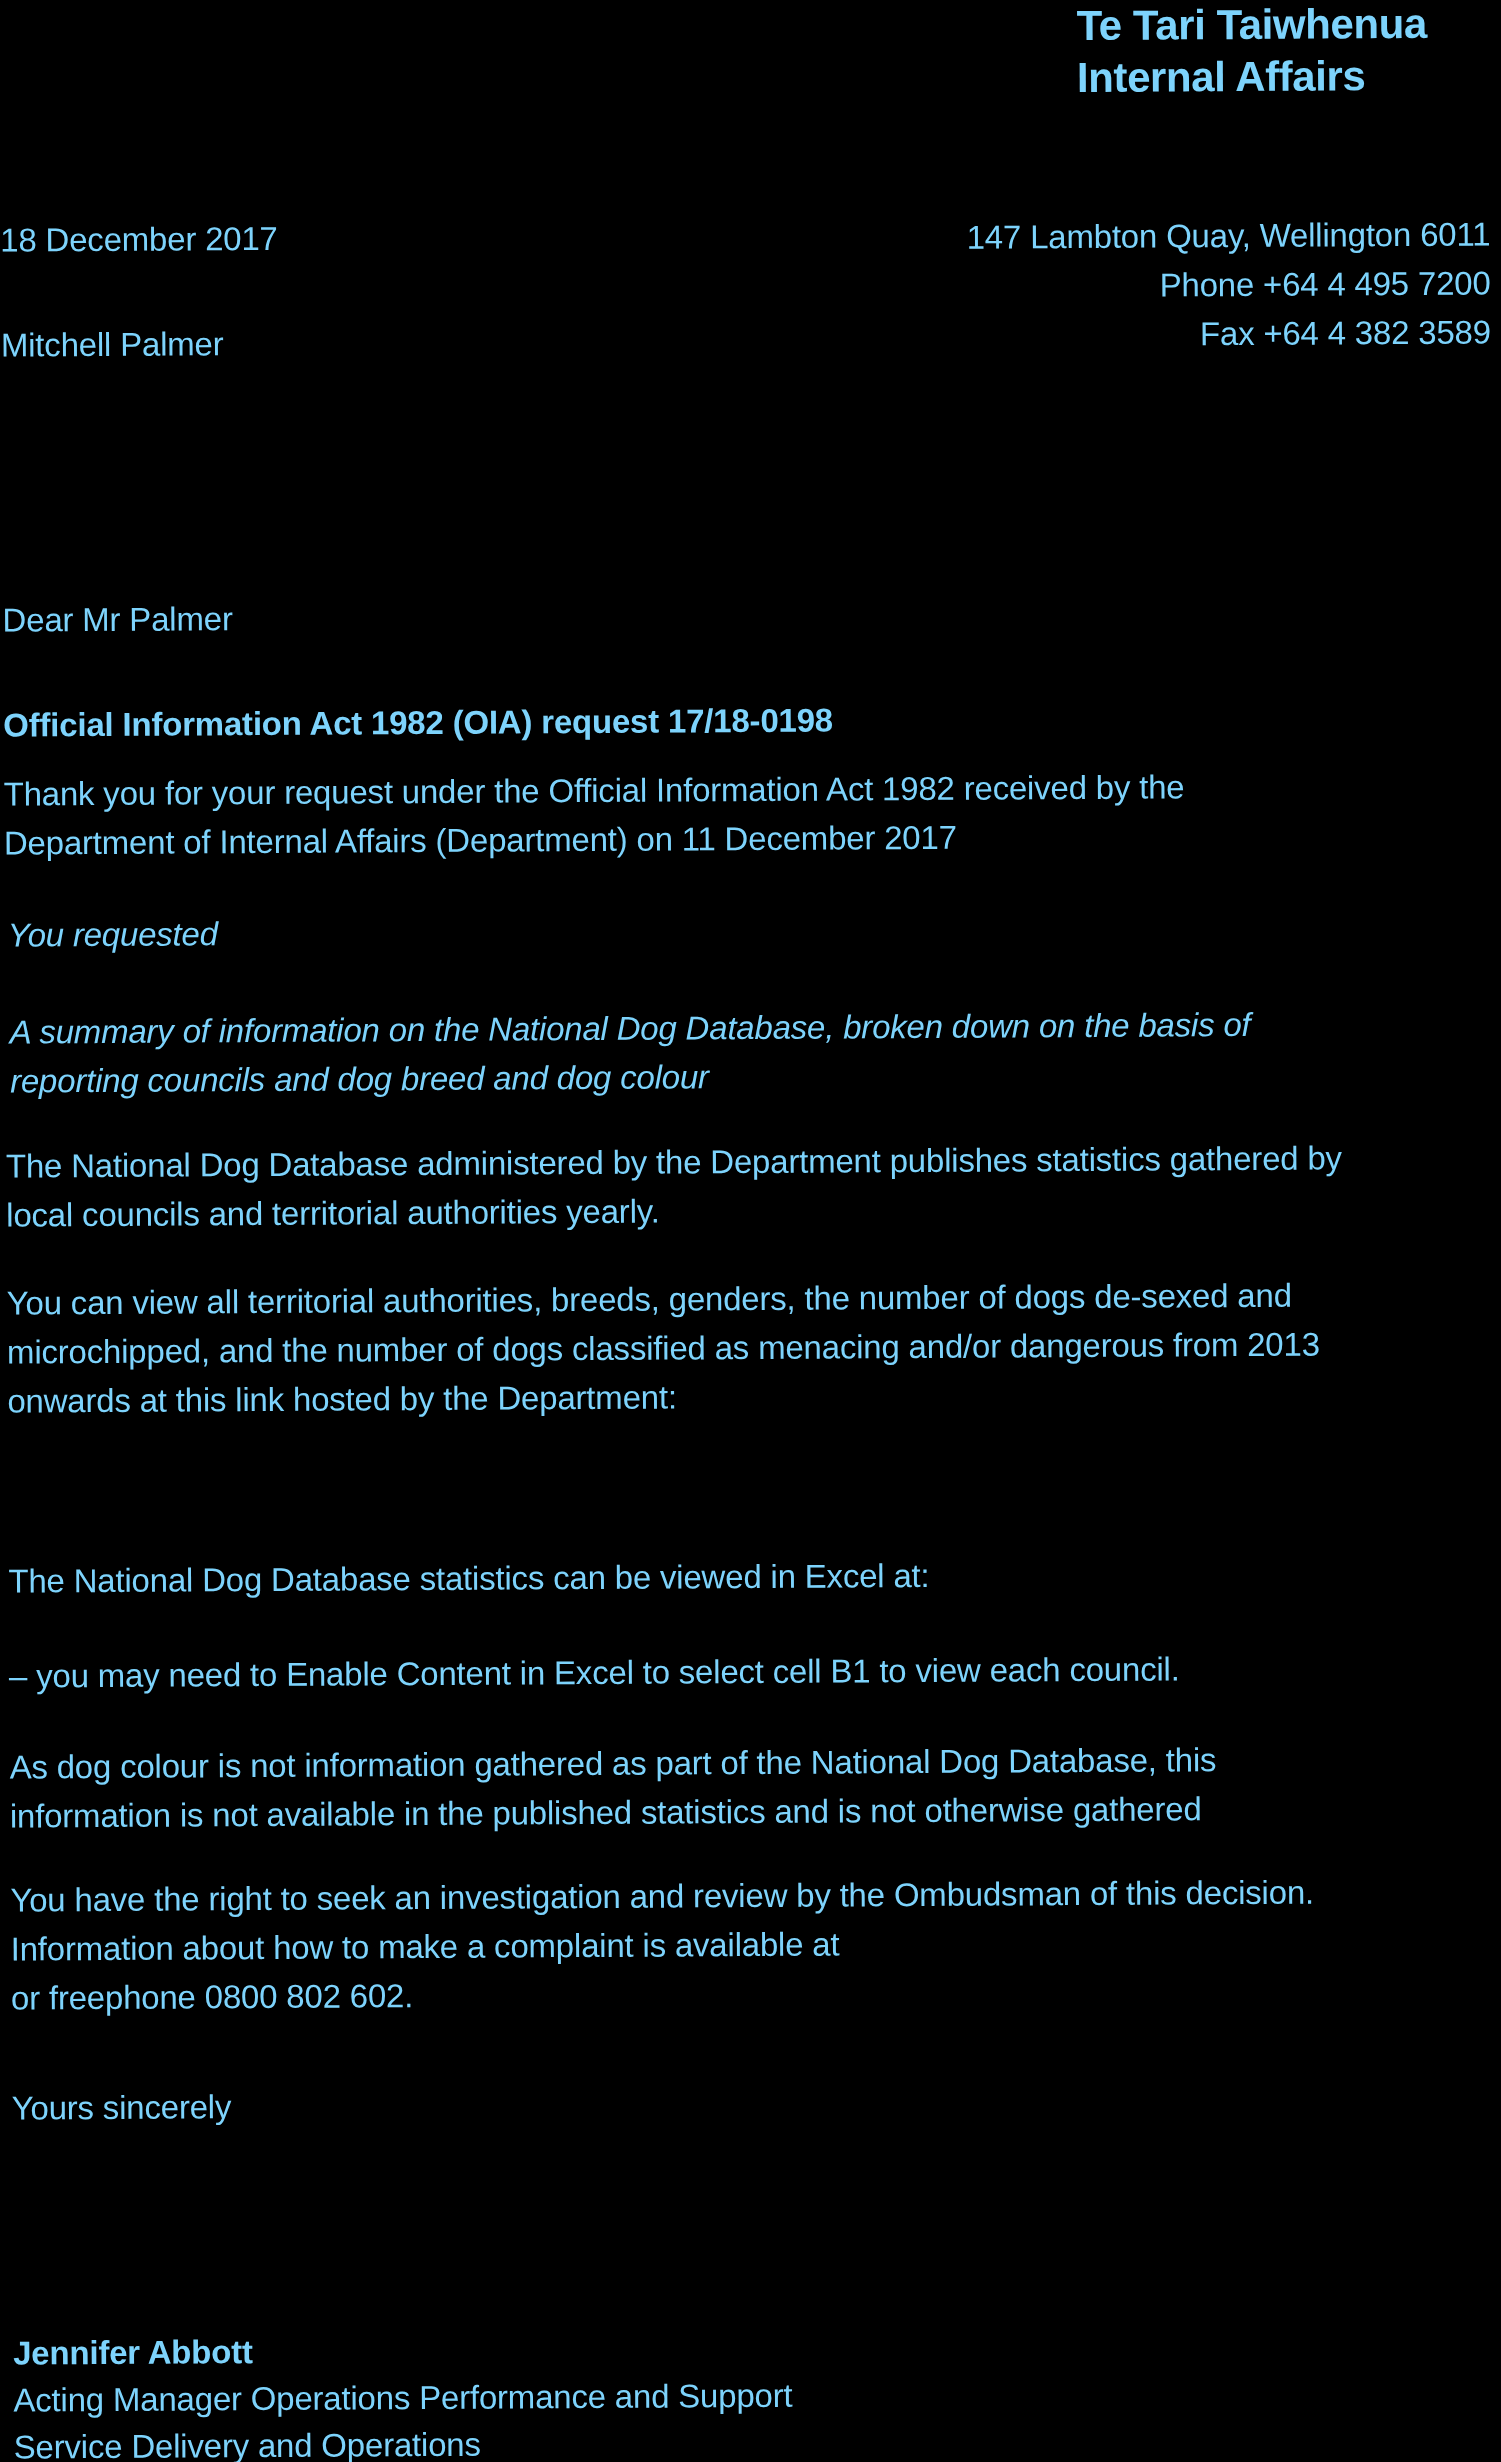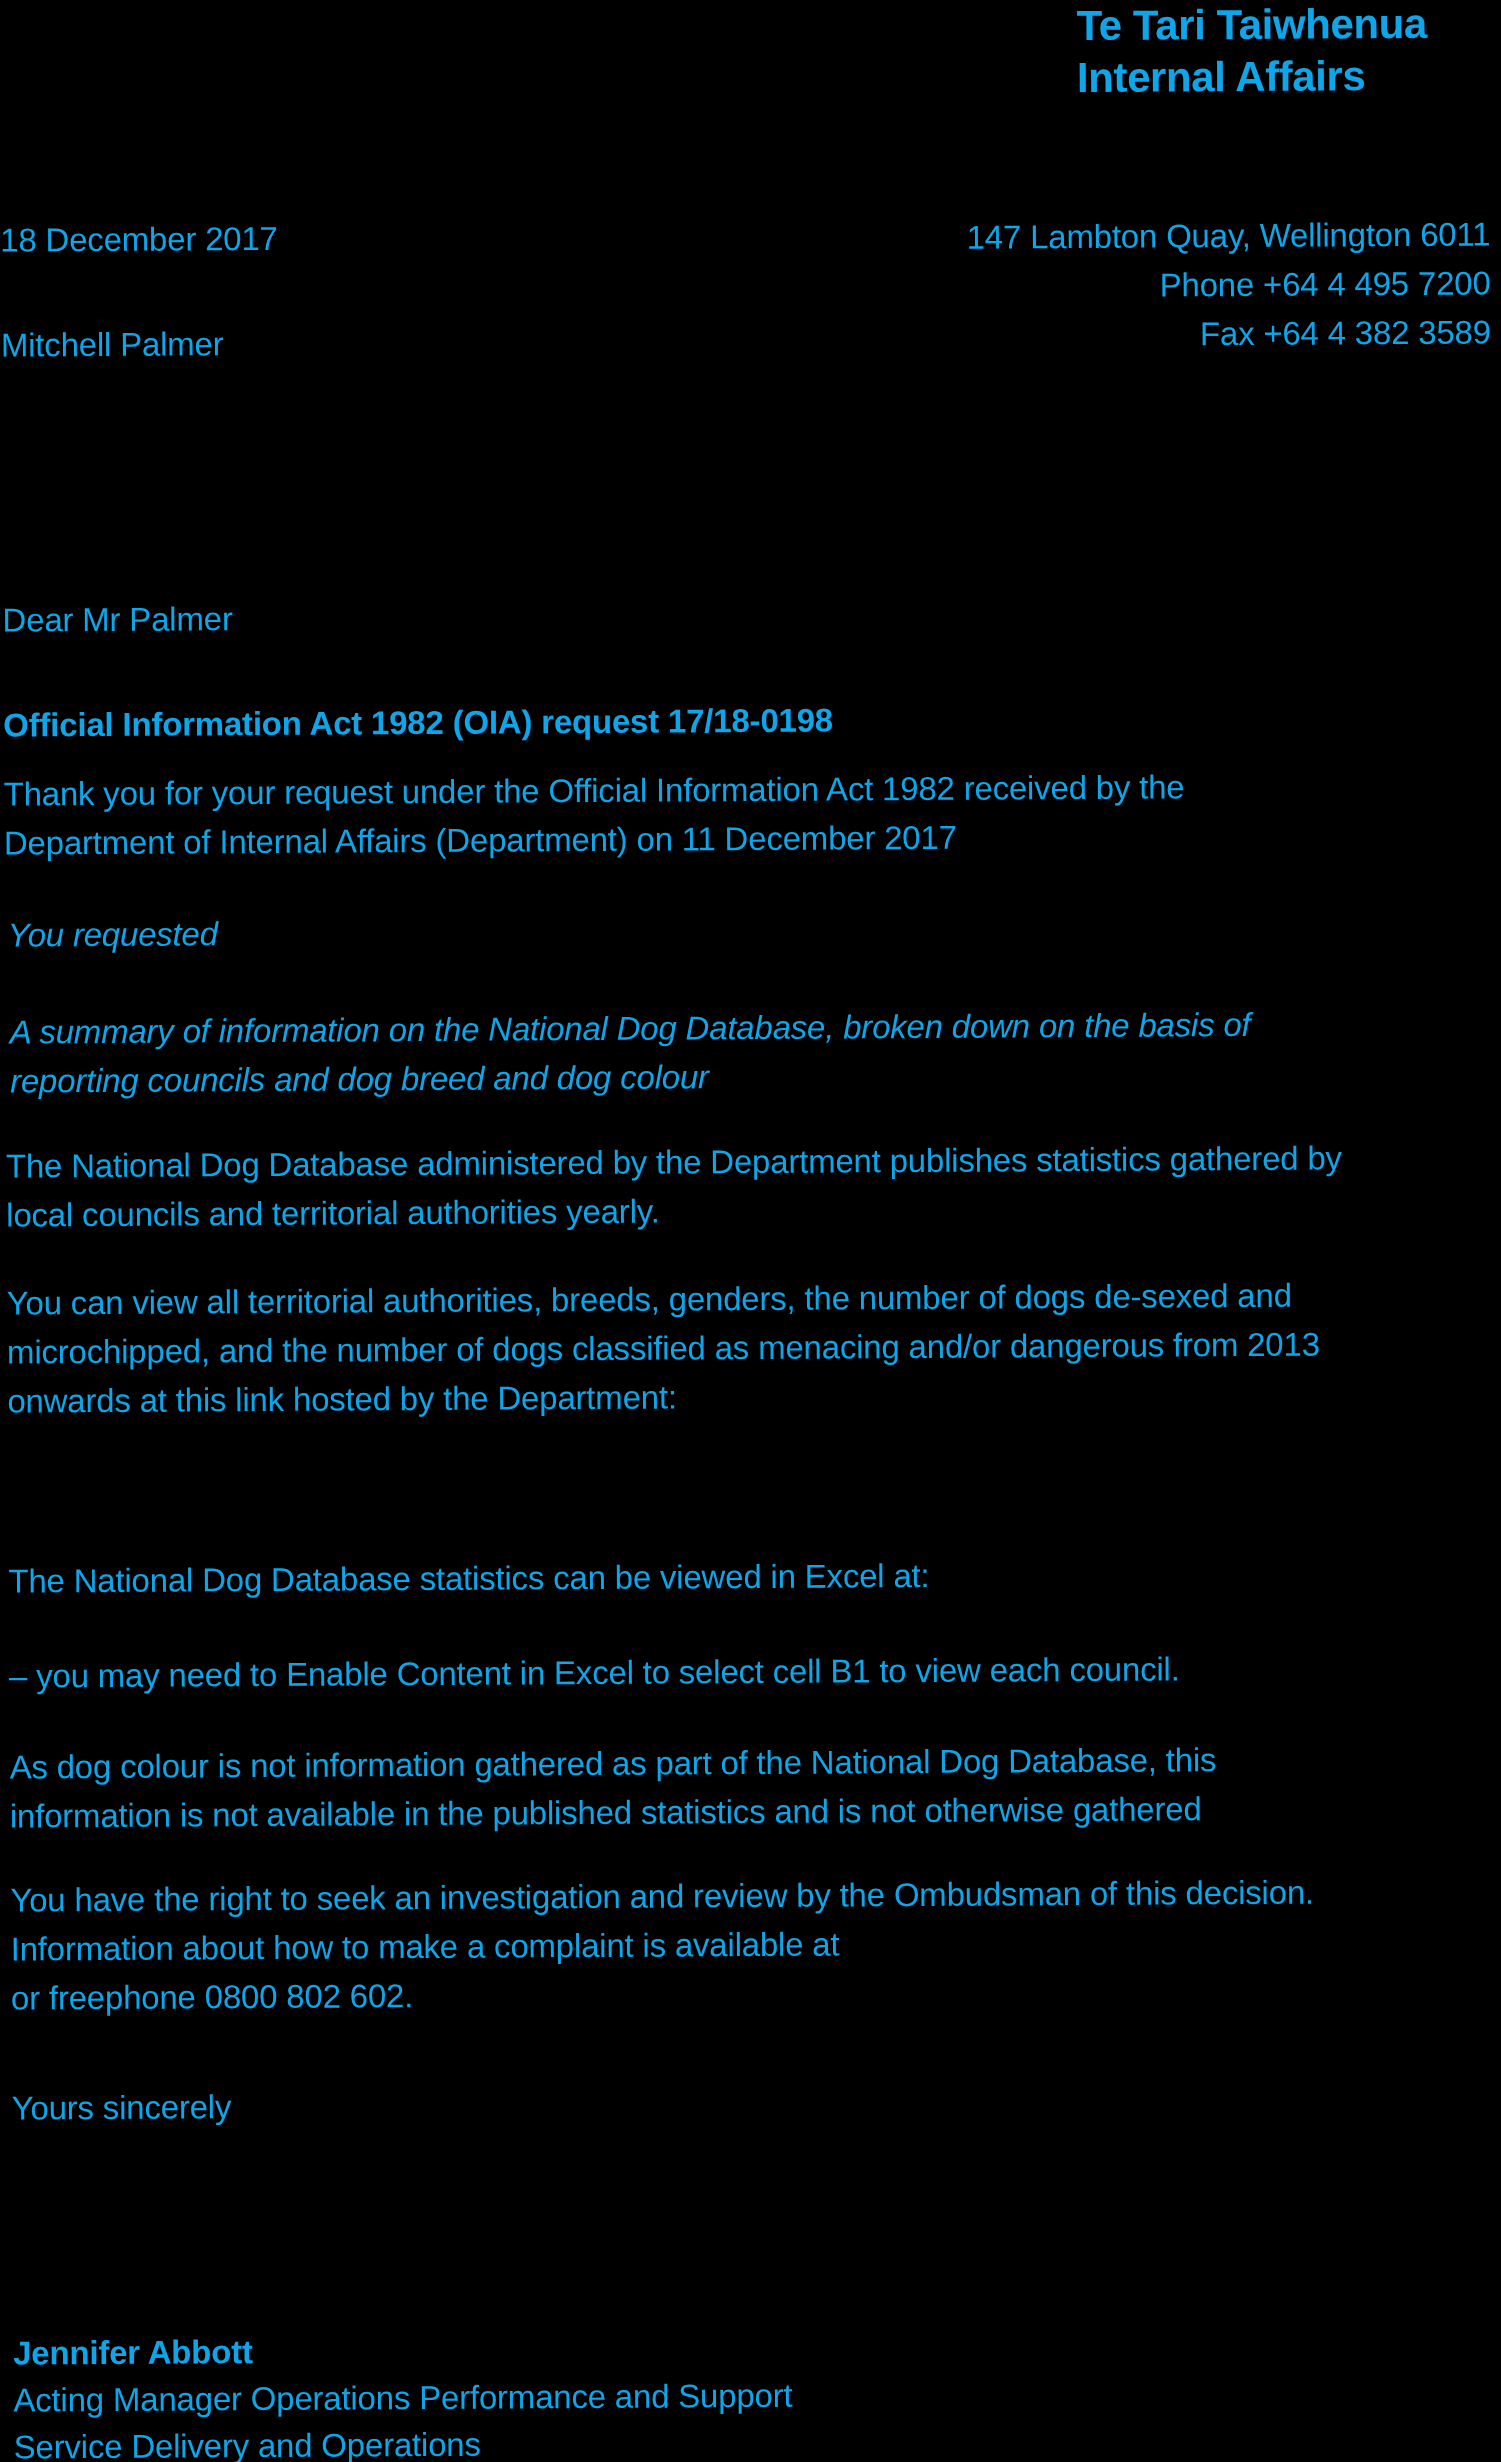--- a/index.html
+++ b/index.html
@@ -7,21 +7,21 @@
     padding: 0;
     background: #000000;
   }
   .page {
     position: relative;
     width: 1501px;
     height: 2462px;
     background: #000000;
     overflow: hidden;
     font-family: "Liberation Sans", "DejaVu Sans", sans-serif;
-    color: #0ea5e9;
+    color: #7dd3fc;
   }
   .sheet {
     position: absolute;
     inset: 0;
     transform: rotate(-0.35deg);
     transform-origin: 751px 1231px;
   }
   .block {
     position: absolute;
     font-size: 33px;

